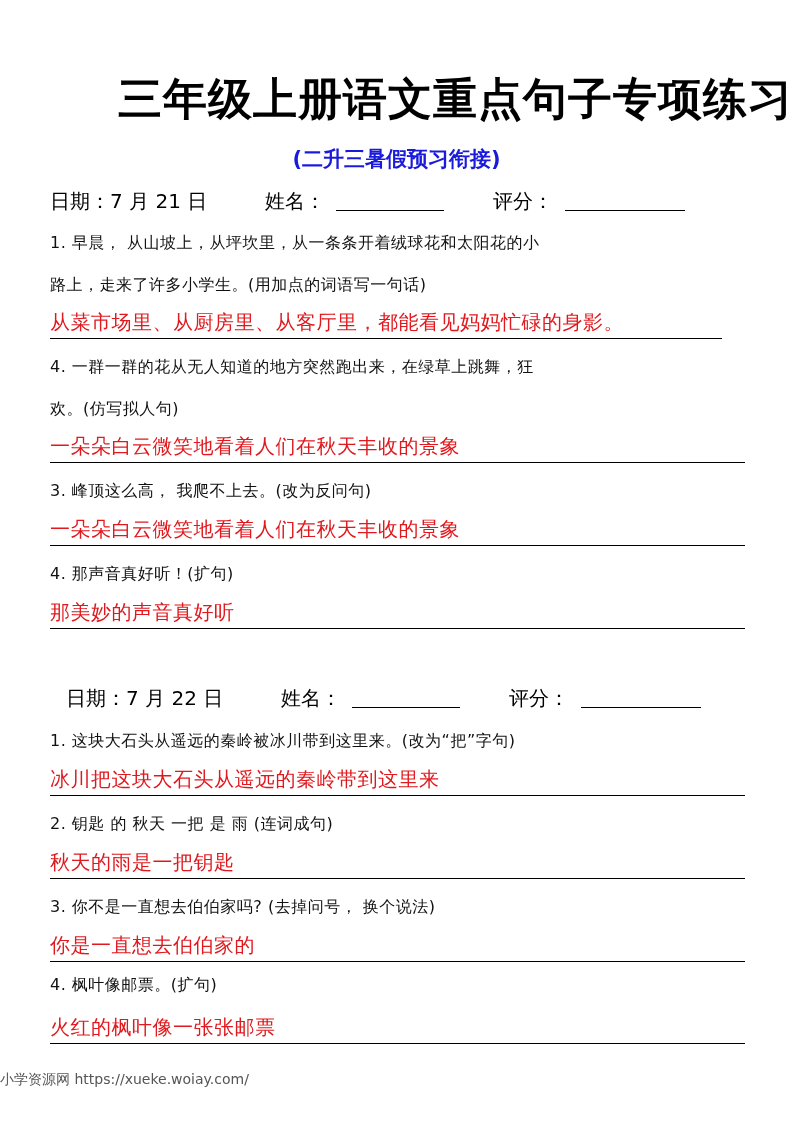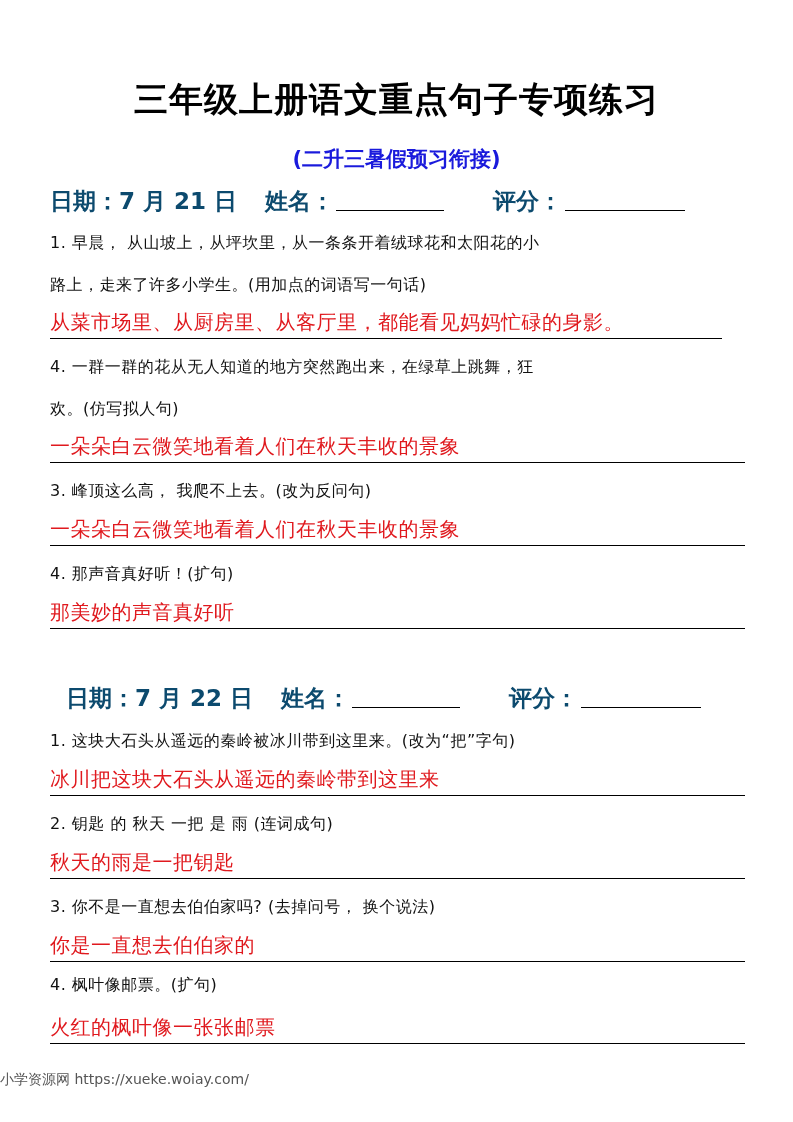--- a/index.html
+++ b/index.html
@@ -2,31 +2,31 @@
 <html><head>
   <meta charset="utf-8">
   <style>
     html, body { margin: 0; padding: 0; background: #ffffff; }
     body {
       width: 793px; height: 1122px; position: relative; overflow: hidden;
       font-family: "DejaVu Sans", "Liberation Sans", sans-serif;
       color: #111111;
     }
     .title {
-      position: absolute; left: 0; top: 74px; width: 793px; text-align: center;
-      font-size: 34px; font-weight: bold; letter-spacing: 1px; color: #000;
+      position: absolute; left: 0; top: 74px; width: 793px; text-align: right;
+      font-size: 44px; font-weight: bold; letter-spacing: 1px; color: #000;
       line-height: 50px;
     }
     .subtitle {
       position: absolute; left: 0; top: 142px; width: 793px; text-align: center;
       font-size: 21px; font-weight: bold; color: #1a1adc; line-height: 34px;
     }
     .header-row {
       position: absolute; left: 50px; height: 30px; width: 700px;
-      font-size: 23px; font-weight: bold; color: #0c4a6e; line-height: 30px;
+      font-size: 20px; font-weight: normal; color: #000000; line-height: 30px;
     }
     .header-row .date { position: absolute; left: 0; top: 0; }
     .header-row .name-label { position: absolute; left: 215px; top: 0; }
     .header-row .name-blank { position: absolute; left: 286px; top: 24px; width: 108px; border-bottom: 1.5px solid #000; }
     .header-row .score-label { position: absolute; left: 443px; top: 0; }
     .header-row .score-blank { position: absolute; left: 515px; top: 24px; width: 120px; border-bottom: 1.5px solid #000; }
     .q {
       position: absolute; left: 50px; width: 700px;
       font-size: 16px; color: #111; line-height: 42px; letter-spacing: 0.5px;
     }

